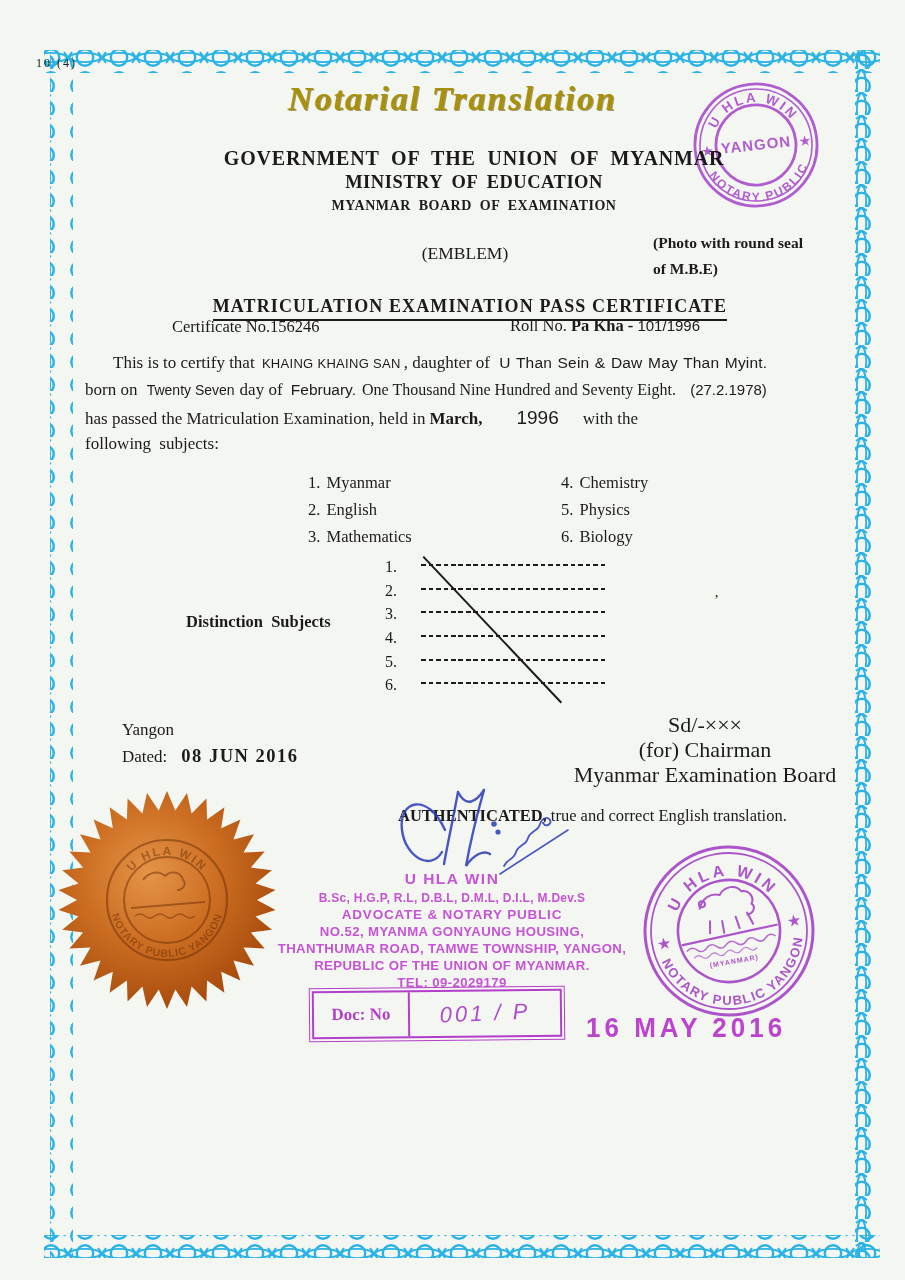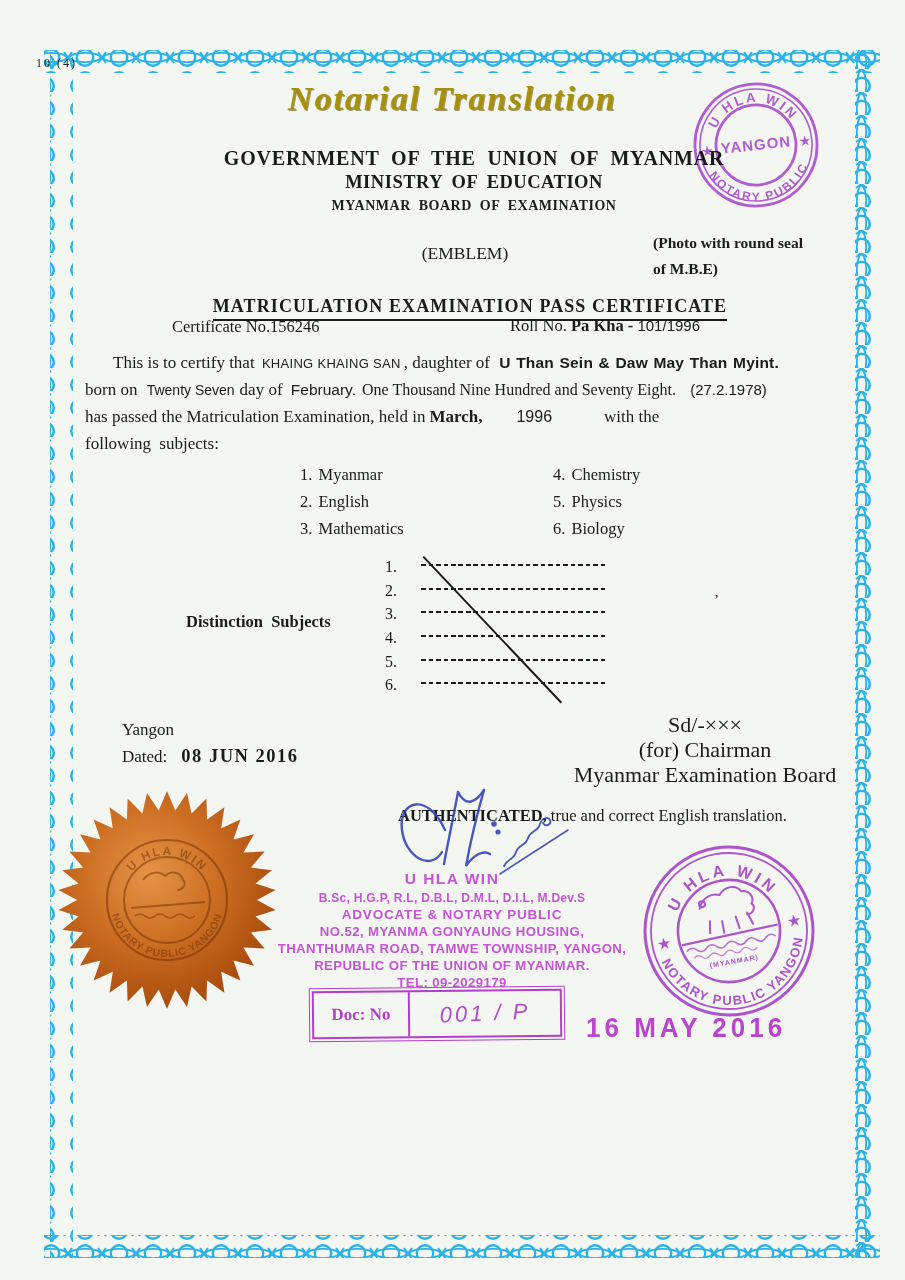--- a/index.html
+++ b/index.html
@@ -21,30 +21,30 @@
   .cert-title-wrap{left:140px;top:296px;width:660px;text-align:center;}
   .cert-title{display:inline-block;font-size:18px;font-weight:bold;letter-spacing:1.1px;
               border-bottom:2.4px solid #1b1b1b;padding-bottom:2px;}
   .cert-no{left:172px;top:317px;font-size:16.5px;}
   .roll-line{left:510px;top:316px;font-size:16.5px;}
   .roll-bold{font-weight:bold;}
   .roll-val{font-family:"Liberation Sans",sans-serif;font-size:15px;}
 
   .para-line{left:85px;width:790px;font-size:17px;white-space:nowrap;}
   .fill-name{font-family:"Liberation Sans",sans-serif;font-size:13px;letter-spacing:.3px;margin:0 3px;}
-  .fill-parents{font-family:"Liberation Sans",sans-serif;font-size:15.5px;letter-spacing:.2px;margin-left:5px;word-spacing:1px;font-weight:bold;}
+  .fill-parents{font-family:"Liberation Sans",sans-serif;font-size:15.5px;letter-spacing:.2px;margin-left:5px;word-spacing:1px;}
   .fill-day{font-family:"Liberation Sans",sans-serif;font-size:14px;margin:0 5px;}
   .fill-month{font-family:"Liberation Sans",sans-serif;font-size:15.5px;margin:0 4px;}
   .fill-yearwords{font-size:16px;margin-left:2px;}
   .fill-datenum{font-family:"Liberation Sans",sans-serif;font-size:15px;margin-left:10px;}
   .held-month{font-weight:bold;margin-left:4px;}
-  .held-year{font-family:"Liberation Sans",sans-serif;font-size:16px;margin-left:34px;}
-  .with-the{margin-left:52px;}
-
-  .subjects-col{line-height:27px;font-size:16.5px;word-spacing:2px;list-style:none;margin:0;padding:0;}
+  .held-year{font-family:"Liberation Sans",sans-serif;font-size:19px;margin-left:34px;}
+  .with-the{margin-left:24px;}
+
+  .subjects-col{line-height:27px;font-size:16.5px;word-spacing:2px;list-style:none;margin:8px;padding:0;}
 
   .dist-label{left:186px;top:612px;font-size:16.5px;font-weight:bold;word-spacing:4px;}
   .drow{position:absolute;left:385px;height:22px;}
   .dnum{display:inline-block;width:24px;font-size:16px;}
   .dline{display:inline-block;width:186px;height:2.2px;margin-left:12px;vertical-align:6px;
          background:repeating-linear-gradient(90deg,#1c1c1c 0 4.5px,transparent 4.5px 7.5px);}
   .strike{left:424px;top:556px;width:201px;height:2.2px;background:#1b1b1b;transform-origin:0 0;transform:rotate(46.6deg);}
   .stray{left:714px;top:592px;font-size:15px;color:#2a1c10;}
 
   .issue-place{left:122px;top:720px;font-size:17px;}

